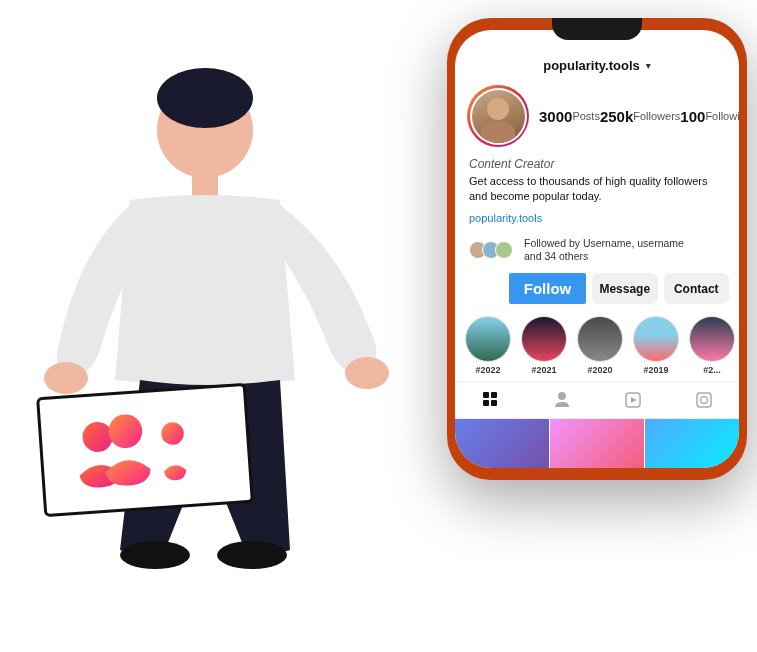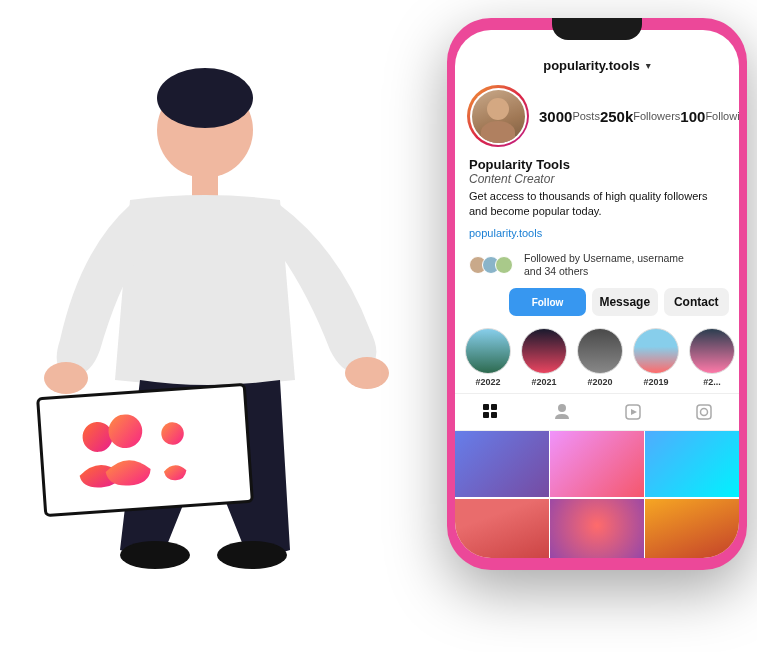--- a/index.html
+++ b/index.html
@@ -28,22 +28,22 @@
       transform: rotate(-4deg);
       z-index: 5;
     }
 
     
     .phone {
       position: absolute;
       right: 10px;
       top: 18px;
       width: 300px;
-      height: 552px;
-      background: #ec4899;
+      height: 462px;
+      background: #c2410c;
       border-radius: 44px;
       box-shadow: 0 20px 60px rgba(0,0,0,0.35);
       overflow: hidden;
       z-index: 10;
       padding-left: 44px;
     }
     .phone-inner {
       position: absolute;
       top: 12px;
       left: 8px;
@@ -211,22 +211,22 @@
     .action-buttons {
       display: flex;
       padding: 4px 10px 8px;
       gap: 6px;
     }
     .btn-follow {
       flex: 1.2;
       background: #3797f0;
       color: #fff;
       border: none;
-      border-radius: 7px;
-      font-size: 10px;
+      border-radius: 2px;
+      font-size: 15px;
       font-weight: 700;
       padding: 7px 4px;
       cursor: pointer;
       margin-left: 44px;
     }
     .btn-message, .btn-contact {
       flex: 1;
       background: #f0f0f0;
       color: #111;
       border: none;
@@ -414,21 +414,20 @@
             <span class="stat-label">Followers</span>
           </div>
           <div class="stat-item">
             <span class="stat-value">100</span>
             <span class="stat-label">Following</span>
           </div>
         </div>
       </div>
 
       <div class="bio-section">
-        <div class="bio-name">Popularity Tools</div>
         <div class="bio-category">Content Creator</div>
         <div class="bio-desc">Get access to thousands of high quality followers<br>and become popular today.</div>
         <a class="bio-link" href="#">popularity.tools</a>
       </div>
 
       <div class="followed-by">
         <div class="small-avatars">
           <div class="small-avatar"></div>
           <div class="small-avatar"></div>
           <div class="small-avatar"></div>

